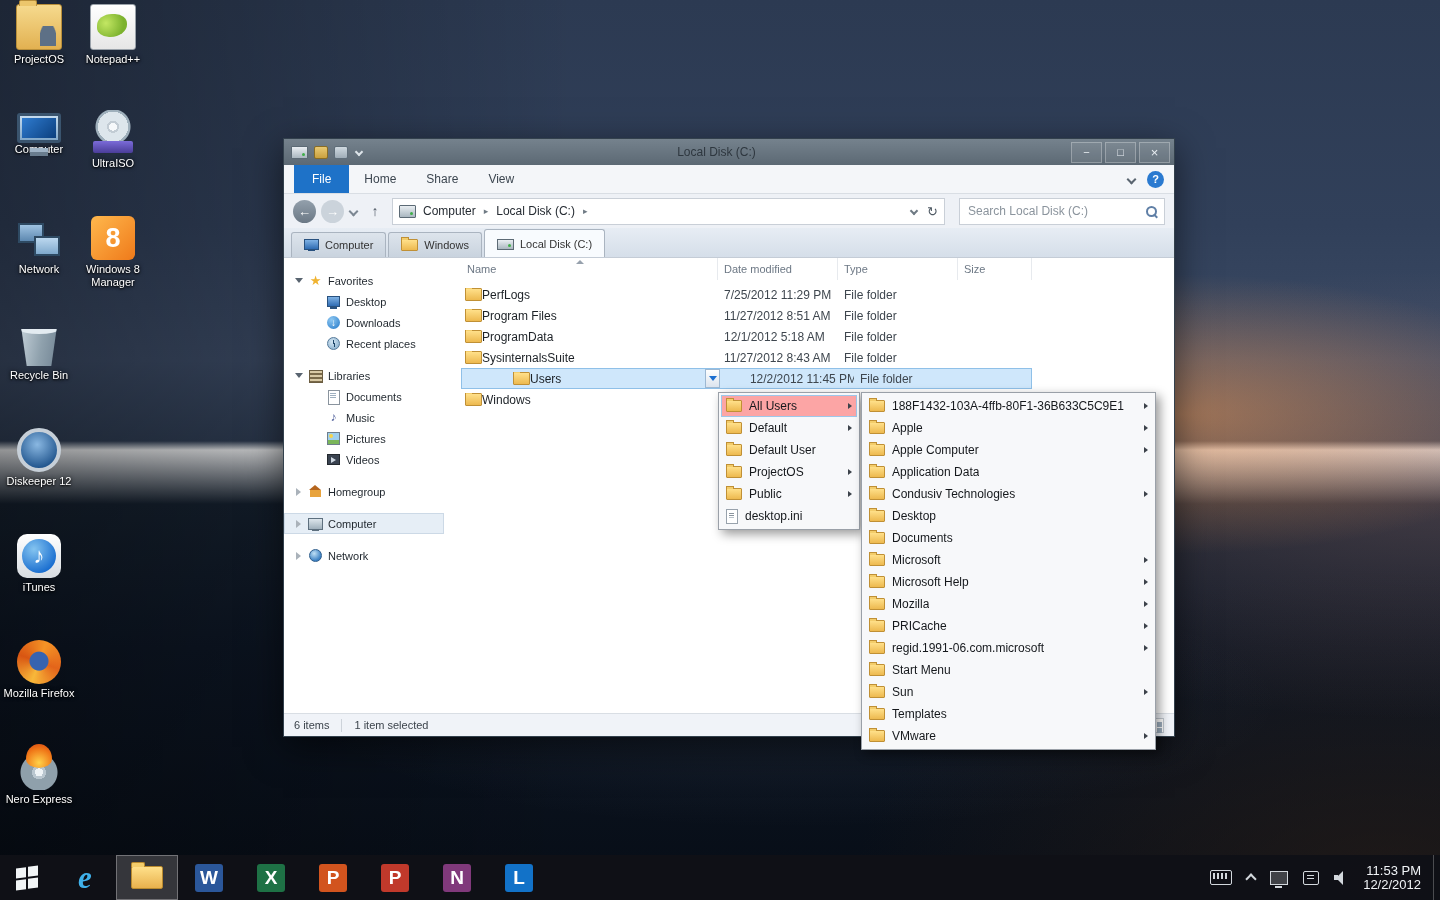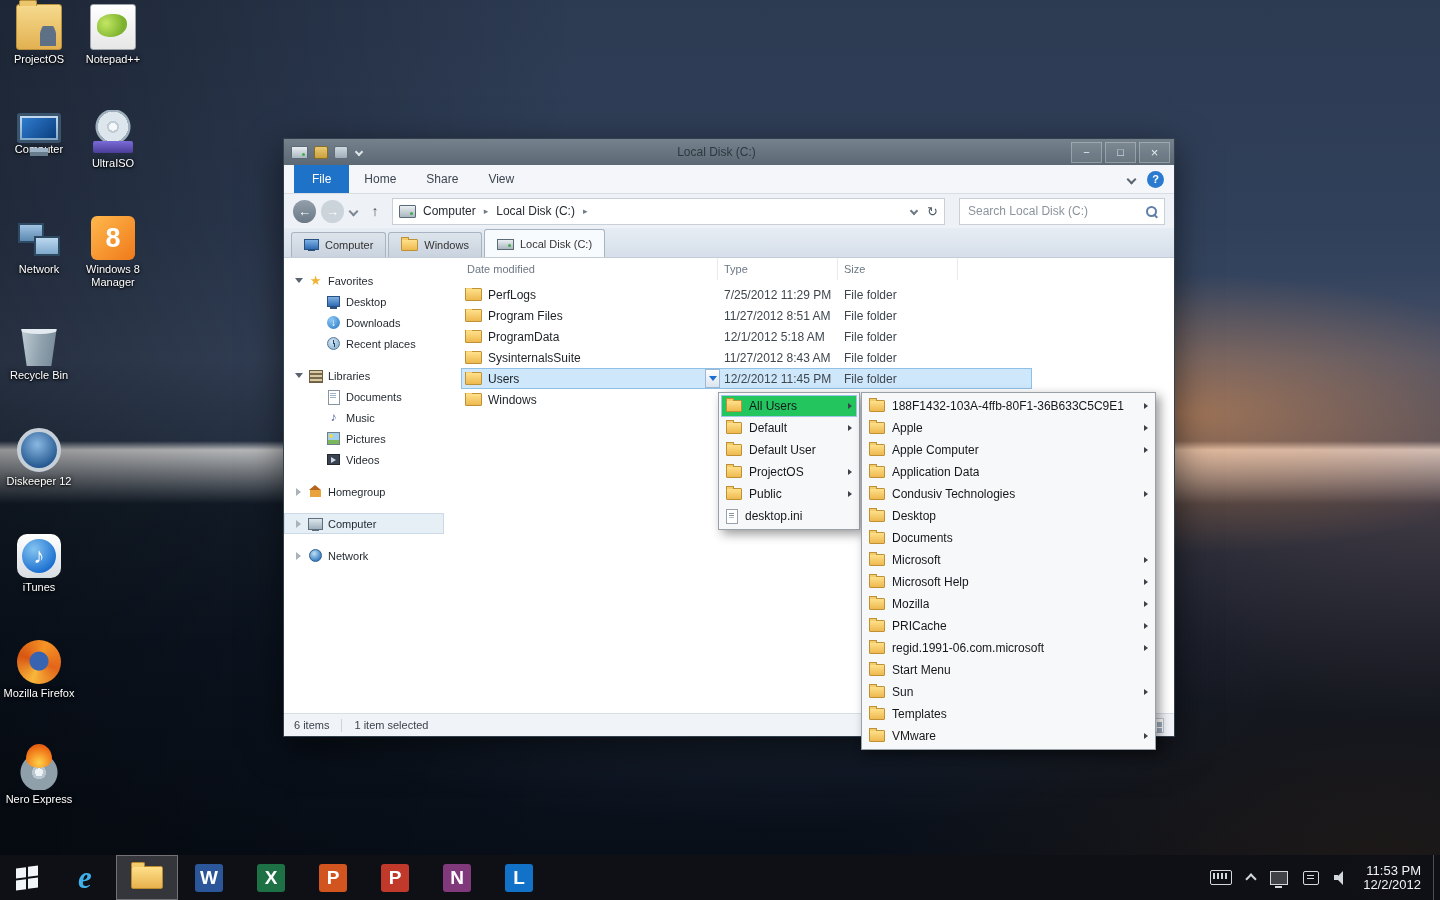--- a/index.html
+++ b/index.html
@@ -152,44 +152,44 @@
   .filearea{flex:1;min-width:0;position:relative;}
   .listheader{margin-left:17px;width:571px;height:22px;display:flex;position:relative;font-size:11px;color:#6d7885;}
   .hcol{border-right:1px solid #e7eaee;display:flex;align-items:center;padding-left:6px;box-sizing:border-box;position:relative;}
   .hcol:nth-child(1){width:257px;}
   .hcol:nth-child(2){width:120px;}
   .hcol:nth-child(3){width:120px;}
   .hcol:nth-child(4){width:74px;}
   .sortmark{position:absolute;left:115px;top:2px;border-left:4px solid transparent;border-right:4px solid transparent;border-bottom:4px solid #97a1ad;}
   .rows{margin-left:17px;margin-top:4px;}
   .frow{height:21px;width:571px;display:flex;align-items:center;position:relative;box-sizing:border-box;}
-  .frow.selected{background:#cfe7fb;box-shadow:inset 0 0 0 1px #8fc0e8;}
+  .frow.selected{background:#cfe7fb;box-shadow:inset 0 0 0 1px #8fc0e8;padding-left:48px;}
   .fcell{box-sizing:border-box;white-space:nowrap;overflow:hidden;}
-  .fcell.name{width:257px;display:flex;align-items:center;gap:6px;padding-left:4px;color:#1c2126;}
+  .fcell.name{width:257px;display:flex;align-items:center;padding-left:4px;color:#1c2126;}
   .fcell.datecol,.fcell.typecol{width:120px;padding-left:6px;color:#3e464e;}
   .fcell.sizecol{width:74px;padding-left:6px;}
   .drop-btn{position:absolute;left:244px;top:1px;width:15px;height:19px;display:flex;align-items:center;justify-content:center;
     background:linear-gradient(#fefefe,#dbe4ee);border:1px solid #9db8d2;box-sizing:border-box;}
   .drop-btn::before{content:"";border-left:4px solid transparent;border-right:4px solid transparent;border-top:5px solid #1c6fd0;}
 
   .statusbar{height:22px;flex:none;border-top:1px solid #d9dee4;background:#f0f3f8;display:flex;align-items:center;padding:0 10px;gap:12px;font-size:11px;color:#3c444c;}
   .status-sep{width:1px;height:13px;background:#cdd3da;}
   .status-right{margin-left:auto;display:flex;gap:4px;}
   .view-btn{width:18px;height:15px;background:#fff;border:1px solid #c2c9d1;position:relative;box-sizing:border-box;}
   .view-btn.details{background:#ddeefb;border-color:#8fc0e8;}
   .view-btn.details::before{content:"";position:absolute;left:3px;top:3px;right:3px;height:7px;
     background:repeating-linear-gradient(180deg,#5f7fa6 0 1px,rgba(0,0,0,0) 1px 3px);}
   .view-btn.thumbs::before{content:"";position:absolute;left:3px;top:3px;width:5px;height:5px;background:#9fb0c0;box-shadow:7px 0 0 #9fb0c0,0 6px 0 #9fb0c0,7px 6px 0 #9fb0c0;}
 
   
   .menu{position:absolute;background:#f7f8fa;border:1px solid #9aa0a8;box-shadow:4px 4px 10px rgba(0,0,0,.4);padding:2px;z-index:30;box-sizing:border-box;}
   .menu1{left:718px;top:392px;width:142px;}
   .menu2{left:861px;top:392px;width:295px;}
   .mitem{height:22px;display:flex;align-items:center;gap:7px;padding:0 5px;color:#15181c;}
-  .mitem.open{background:#22c55e;box-shadow:inset 0 0 0 1px #9ec7ea;}
+  .mitem.open{background:#fca5a5;box-shadow:inset 0 0 0 1px #9ec7ea;}
   .micon{width:14px;height:10px;position:relative;background:linear-gradient(#ffe08a,#edb94f);border:1px solid #c09035;border-radius:1px;flex:none;}
   .micon::before{content:"";position:absolute;top:-3px;left:-1px;width:6px;height:2px;background:#f3cd6b;border:1px solid #c09035;border-bottom:none;}
   .micon.file{width:10px;height:13px;background:#fff;border:1px solid #98a2ac;border-radius:0;}
   .micon.file::before{content:"";position:absolute;left:2px;top:3px;width:5px;height:1px;background:#8a949e;box-shadow:0 2px 0 #8a949e,0 4px 0 #b9c2ca;border:none;}
   .mlabel{white-space:nowrap;overflow:hidden;}
   .marrow{margin-left:auto;flex:none;border-top:3.5px solid transparent;border-bottom:3.5px solid transparent;border-left:4.5px solid #3c424a;}
 
   
   .taskbar{position:absolute;left:0;bottom:0;width:1440px;height:45px;background:rgba(15,17,23,.97);display:flex;align-items:center;z-index:50;}
   .start{width:54px;height:45px;display:flex;align-items:center;justify-content:center;}
@@ -401,20 +401,24 @@
         <div class="snav gap" data-interactable="true">
         <span class="exp closed" data-interactable="true"></span>
         <span class="sicon network" data-interactable="false"></span>
         <span class="slabel" data-interactable="false">Network</span>
       </div>
       </div>
 
     <div class="filearea" data-interactable="false">
       <div class="listheader" data-interactable="false">
 
+      <div class="hcol" data-interactable="true">
+          <span class="sortmark" data-interactable="false"></span>
+          <span data-interactable="false">Name</span>
+        </div>
           <div class="hcol" data-interactable="true">
 
           <span data-interactable="false">Date modified</span>
         </div>
           <div class="hcol" data-interactable="true">
 
           <span data-interactable="false">Type</span>
         </div>
           <div class="hcol" data-interactable="true">
 

